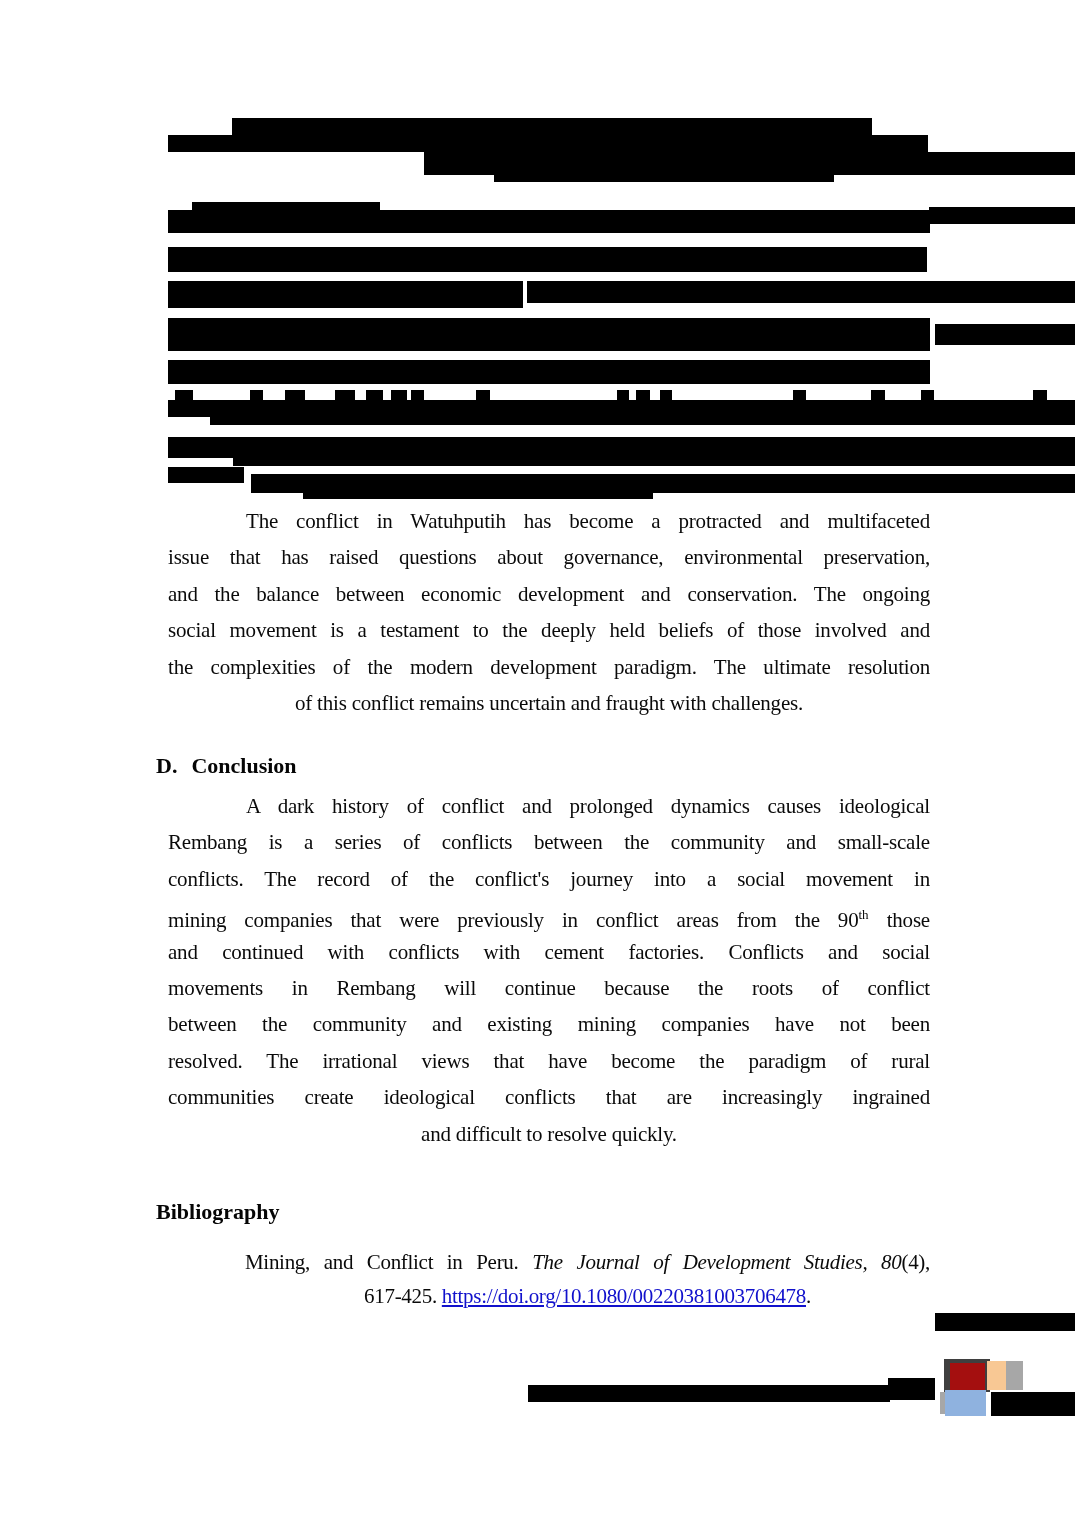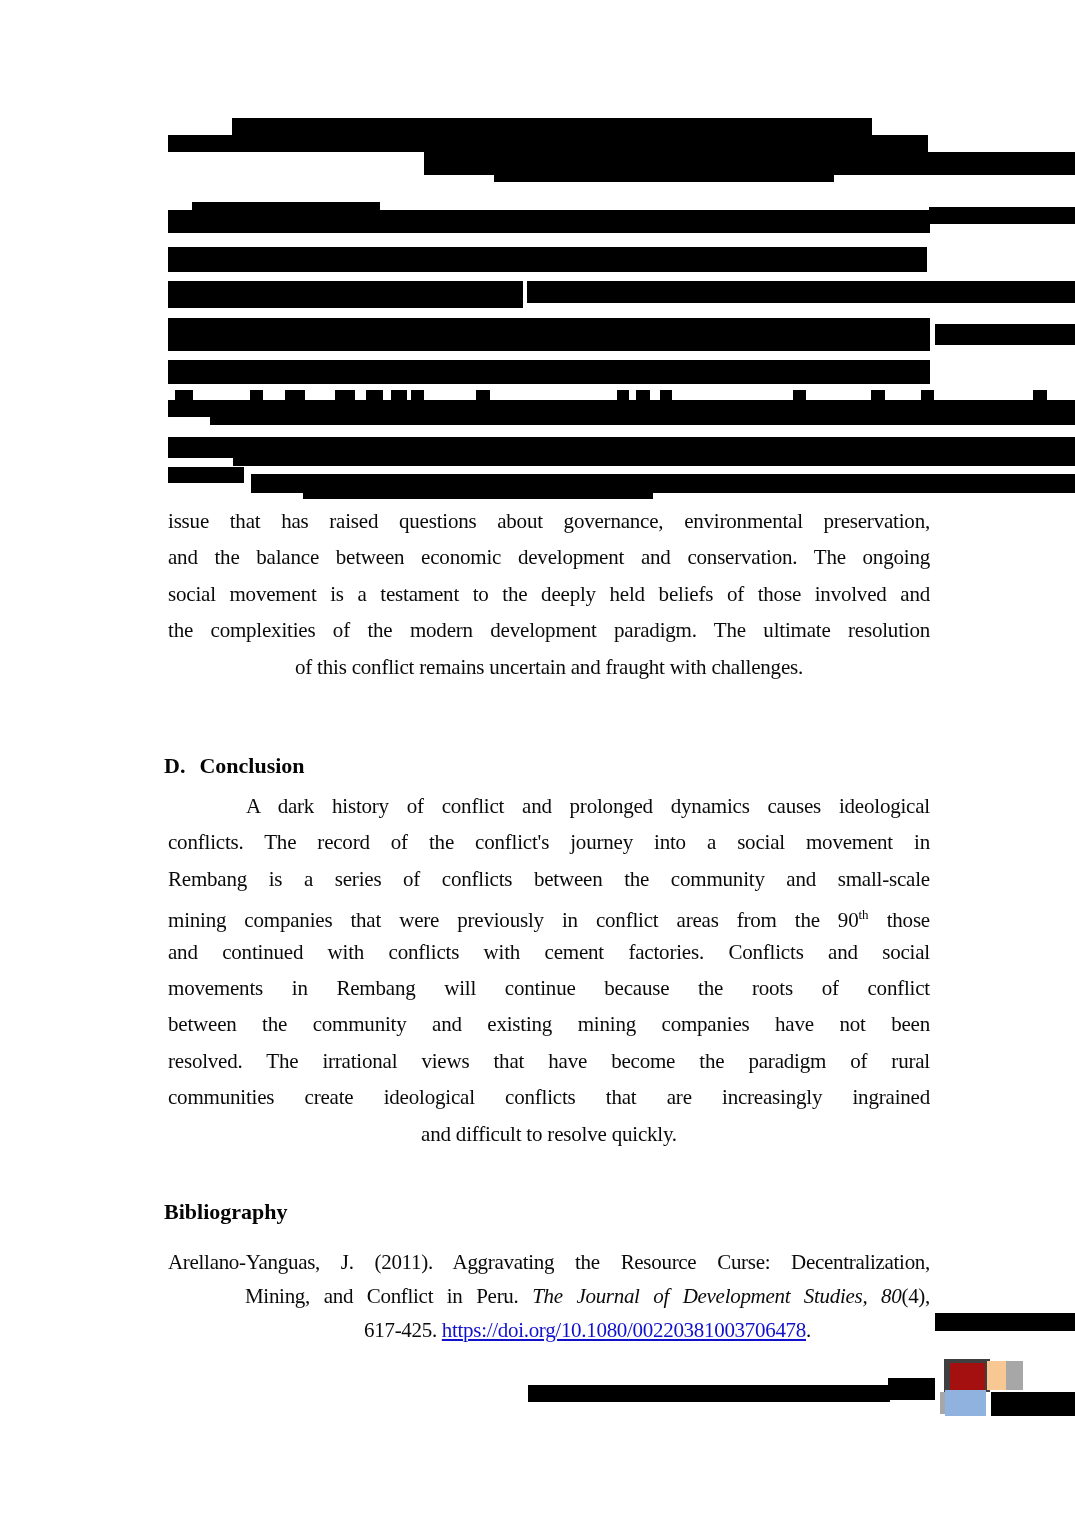--- a/index.html
+++ b/index.html
@@ -27,21 +27,21 @@
     white-space:nowrap;
     text-align:center;
   }
   .jline {
     white-space:normal;
     text-align:justify;
     text-align-last:justify;
   }
   .indent { padding-left:78px; width:684px; }
   .heading {
-    position:absolute; left:164px;
+    position:absolute; left:156px;
     font-size:22px; font-weight:bold;
     line-height:30px;
     color:#050505;
     text-align:center;
   }
   .heading .num { display:inline-block; margin-right:14px; }
   .bibline {
     font-size:21px;
     letter-spacing:-0.3px;
     line-height:34px;
@@ -93,48 +93,48 @@
       <div class="redact" style="left: 168px; top: 467px; width: 76px; height: 16px; background: rgb(0, 0, 0);"></div>
       <div class="redact" style="left: 251px; top: 474px; width: 824px; height: 19px; background: rgb(0, 0, 0);"></div>
       <div class="redact" style="left: 303px; top: 492px; width: 350px; height: 7px; background: rgb(0, 0, 0);"></div>
       <div class="redact" style="left: 935px; top: 1313px; width: 140px; height: 18px; background: rgb(0, 0, 0);"></div>
       <div class="redact" style="left: 888px; top: 1378px; width: 47px; height: 22px; background: rgb(0, 0, 0);"></div>
       <div class="redact" style="left: 528px; top: 1385px; width: 362px; height: 17px; background: rgb(0, 0, 0);"></div>
       <div class="redact" style="left: 991px; top: 1392px; width: 84px; height: 24px; background: rgb(0, 0, 0);"></div>
     </div>
 
   <div class="textcol" style="top:503px">
+    <div class="tline jline indent">The conflict in Watuhputih has become a protracted and multifaceted</div>
     <div class="tline jline">issue that has raised questions about governance, environmental preservation,</div>
     <div class="tline jline">and the balance between economic development and conservation. The ongoing</div>
     <div class="tline jline">social movement is a testament to the deeply held beliefs of those involved and</div>
     <div class="tline jline">the complexities of the modern development paradigm. The ultimate resolution</div>
     <div class="tline">of this conflict remains uncertain and fraught with challenges.</div>
   </div>
 
   <div class="heading" style="top:751px">
     <span class="num">D.</span><span>Conclusion</span>
   </div>
 
   <div class="textcol" style="top:788px">
     <div class="tline jline indent">A dark history of conflict and prolonged dynamics causes ideological</div>
+    <div class="tline jline">Rembang is a series of conflicts between the community and small-scale</div>
     <div class="tline jline">conflicts. The record of the conflict's journey into a social movement in</div>
-    <div class="tline jline">Rembang is a series of conflicts between the community and small-scale</div>
     <div class="tline jline"><span>mining companies that were previously in conflict areas from the 90</span><span class="sup">th</span><span> those</span></div>
     <div class="tline jline">and continued with conflicts with cement factories. Conflicts and social</div>
     <div class="tline jline">movements in Rembang will continue because the roots of conflict</div>
     <div class="tline jline">between the community and existing mining companies have not been</div>
     <div class="tline jline">resolved. The irrational views that have become the paradigm of rural</div>
     <div class="tline jline">communities create ideological conflicts that are increasingly ingrained</div>
     <div class="tline">and difficult to resolve quickly.</div>
   </div>
 
   <div class="heading" style="top:1197px">Bibliography</div>
 
   <div class="textcol" style="top:1245px">
-    <div class="tline bibline jline">Arellano-Yanguas, J. (2011). Aggravating the Resource Curse: Decentralization,</div>
     <div class="tline bibline jline hang"><span>Mining, and Conflict in Peru. </span><span class="ital">The Journal of Development Studies, 80</span><span>(4),</span></div>
     <div class="tline bibline hang"><span>617-425. </span><a class="doi" style="color: rgb(17, 17, 204);">https://doi.org/10.1080/00220381003706478</a><span>.</span></div>
   </div>
 
   <div id="logo-layer">
       <div class="logo-block" style="left: 944px; top: 1359px; width: 46px; height: 33px; background: rgb(63, 63, 63);"></div>
       <div class="logo-block" style="left: 950px; top: 1363px; width: 35px; height: 27px; background: rgb(164, 15, 15);"></div>
       <div class="logo-block" style="left: 987px; top: 1361px; width: 19px; height: 29px; background: rgb(248, 200, 148);"></div>
       <div class="logo-block" style="left: 1006px; top: 1361px; width: 17px; height: 29px; background: rgb(167, 167, 167);"></div>
       <div class="logo-block" style="left: 940px; top: 1392px; width: 7px; height: 22px; background: rgb(167, 167, 167);"></div>

